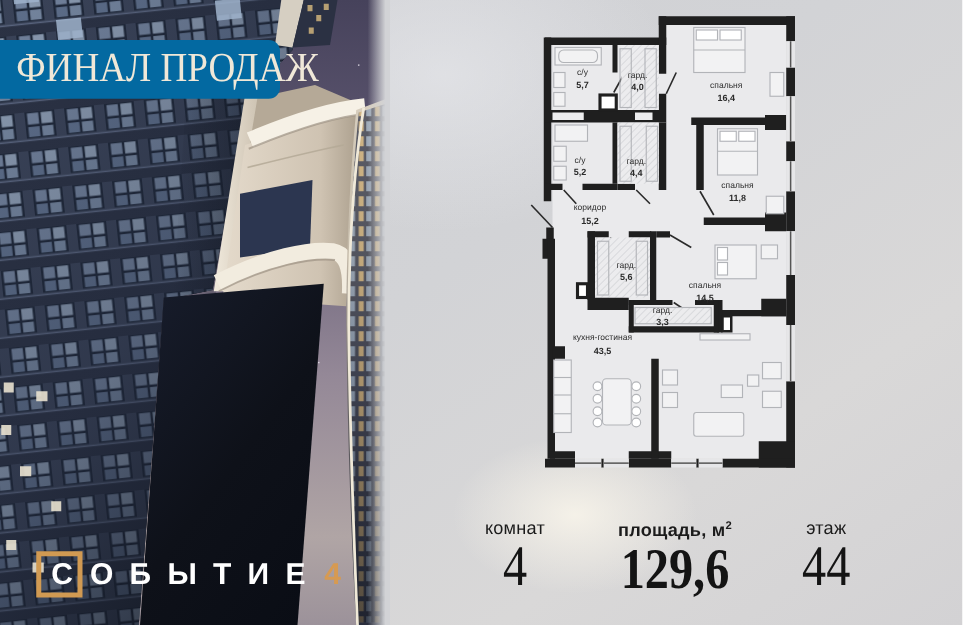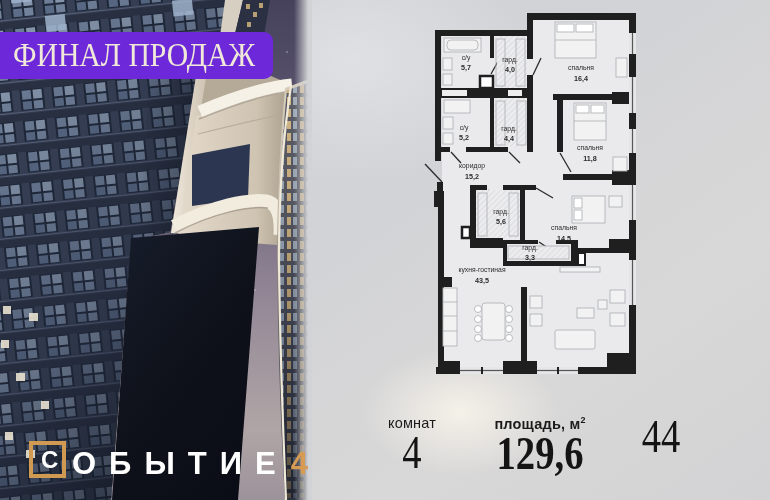--- a/index.html
+++ b/index.html
@@ -4,32 +4,32 @@
 <style>
   html,body{margin:0;padding:0;}
   body{width:770px;height:500px;overflow:hidden;position:relative;
        font-family:"Liberation Sans", sans-serif;}
   #panel{position:absolute;left:0;top:0;width:770px;height:500px;
      background:
        radial-gradient(140px 90px at 460px 412px, rgba(248,244,234,0.9), rgba(248,244,234,0) 70%),
        radial-gradient(260px 180px at 355px 60px, rgba(235,236,240,0.55), rgba(235,236,240,0) 70%),
        linear-gradient(145deg,#cfd0d4 0%,#d2d3d6 45%,#d9d8d8 75%,#d3d2d4 100%);}
   #photo{position:absolute;left:0;top:0;}
-  #banner{position:absolute;left:0;top:32px;width:273px;height:47px;
-     background:#6d28d9;border-radius:0 9px 9px 0;}
+  #banner{position:absolute;left:0;top:32px;width:224px;height:47px;
+     background:#0369a1;border-radius:0 9px 9px 0;}
   #banner span{position:absolute;left:13px;top:5px;display:inline-block;
      font-family:"Liberation Serif",serif;font-size:33px;letter-spacing:0px;
      transform:scaleX(0.90);transform-origin:0 0;
      color:#f0e8d8;white-space:nowrap;}
   #logo{position:absolute;left:29px;top:441px;height:40px;}
   #logo .sq{position:absolute;left:0;top:0;width:29px;height:29px;
      border:4px solid #d19a52;}
   #logo .c{position:absolute;left:12px;top:4.5px;color:#fff;font-weight:bold;font-size:24px;}
   #logo .rest{position:absolute;left:43px;top:4.5px;color:#fff;font-weight:bold;
-     font-size:31px;letter-spacing:13px;white-space:nowrap;}
+     font-size:24px;letter-spacing:13px;white-space:nowrap;}
   #logo .four{color:#d69a52;letter-spacing:0;margin-left:2px;}
   .stat{position:absolute;text-align:center;color:#1b1b1b;}
   .stat .lab{font-size:14.5px;letter-spacing:0.2px;}
   .stat .num{font-family:"Liberation Serif",serif;font-size:46px;line-height:40px;
      margin-top:2px;color:#141414;transform:scaleX(0.84);transform-origin:center top;}
   sup{font-size:9px;}
 </style>
 </head>
 <body>
 
@@ -480,14 +480,15 @@
   <div class="lab">комнат</div>
   <div class="num">4</div>
 </div>
 
 <div class="stat" style="left:480px;top:415px;width:120px;font-weight:bold;">
   <div class="lab">площадь, м<sup>2</sup></div>
   <div class="num">129,6</div>
 </div>
 
 <div class="stat" style="left:611px;top:415px;width:100px;">
+  <div class="lab">этаж</div>
   <div class="num">44</div>
 </div>
 
 </body></html>

